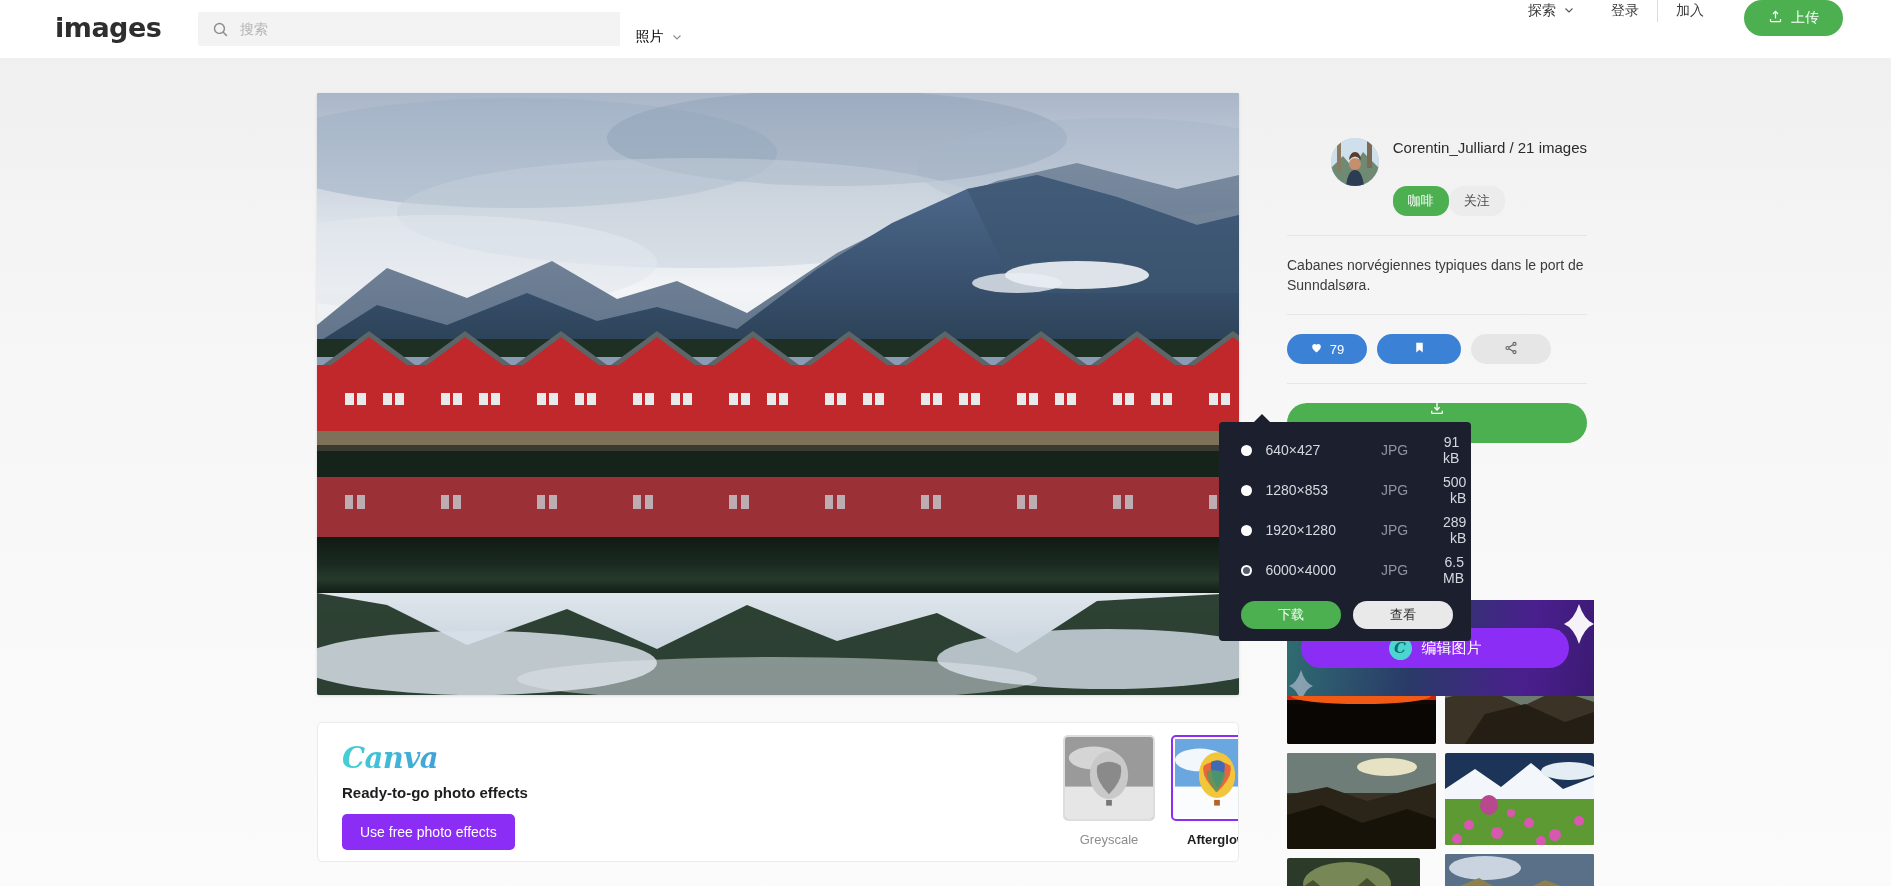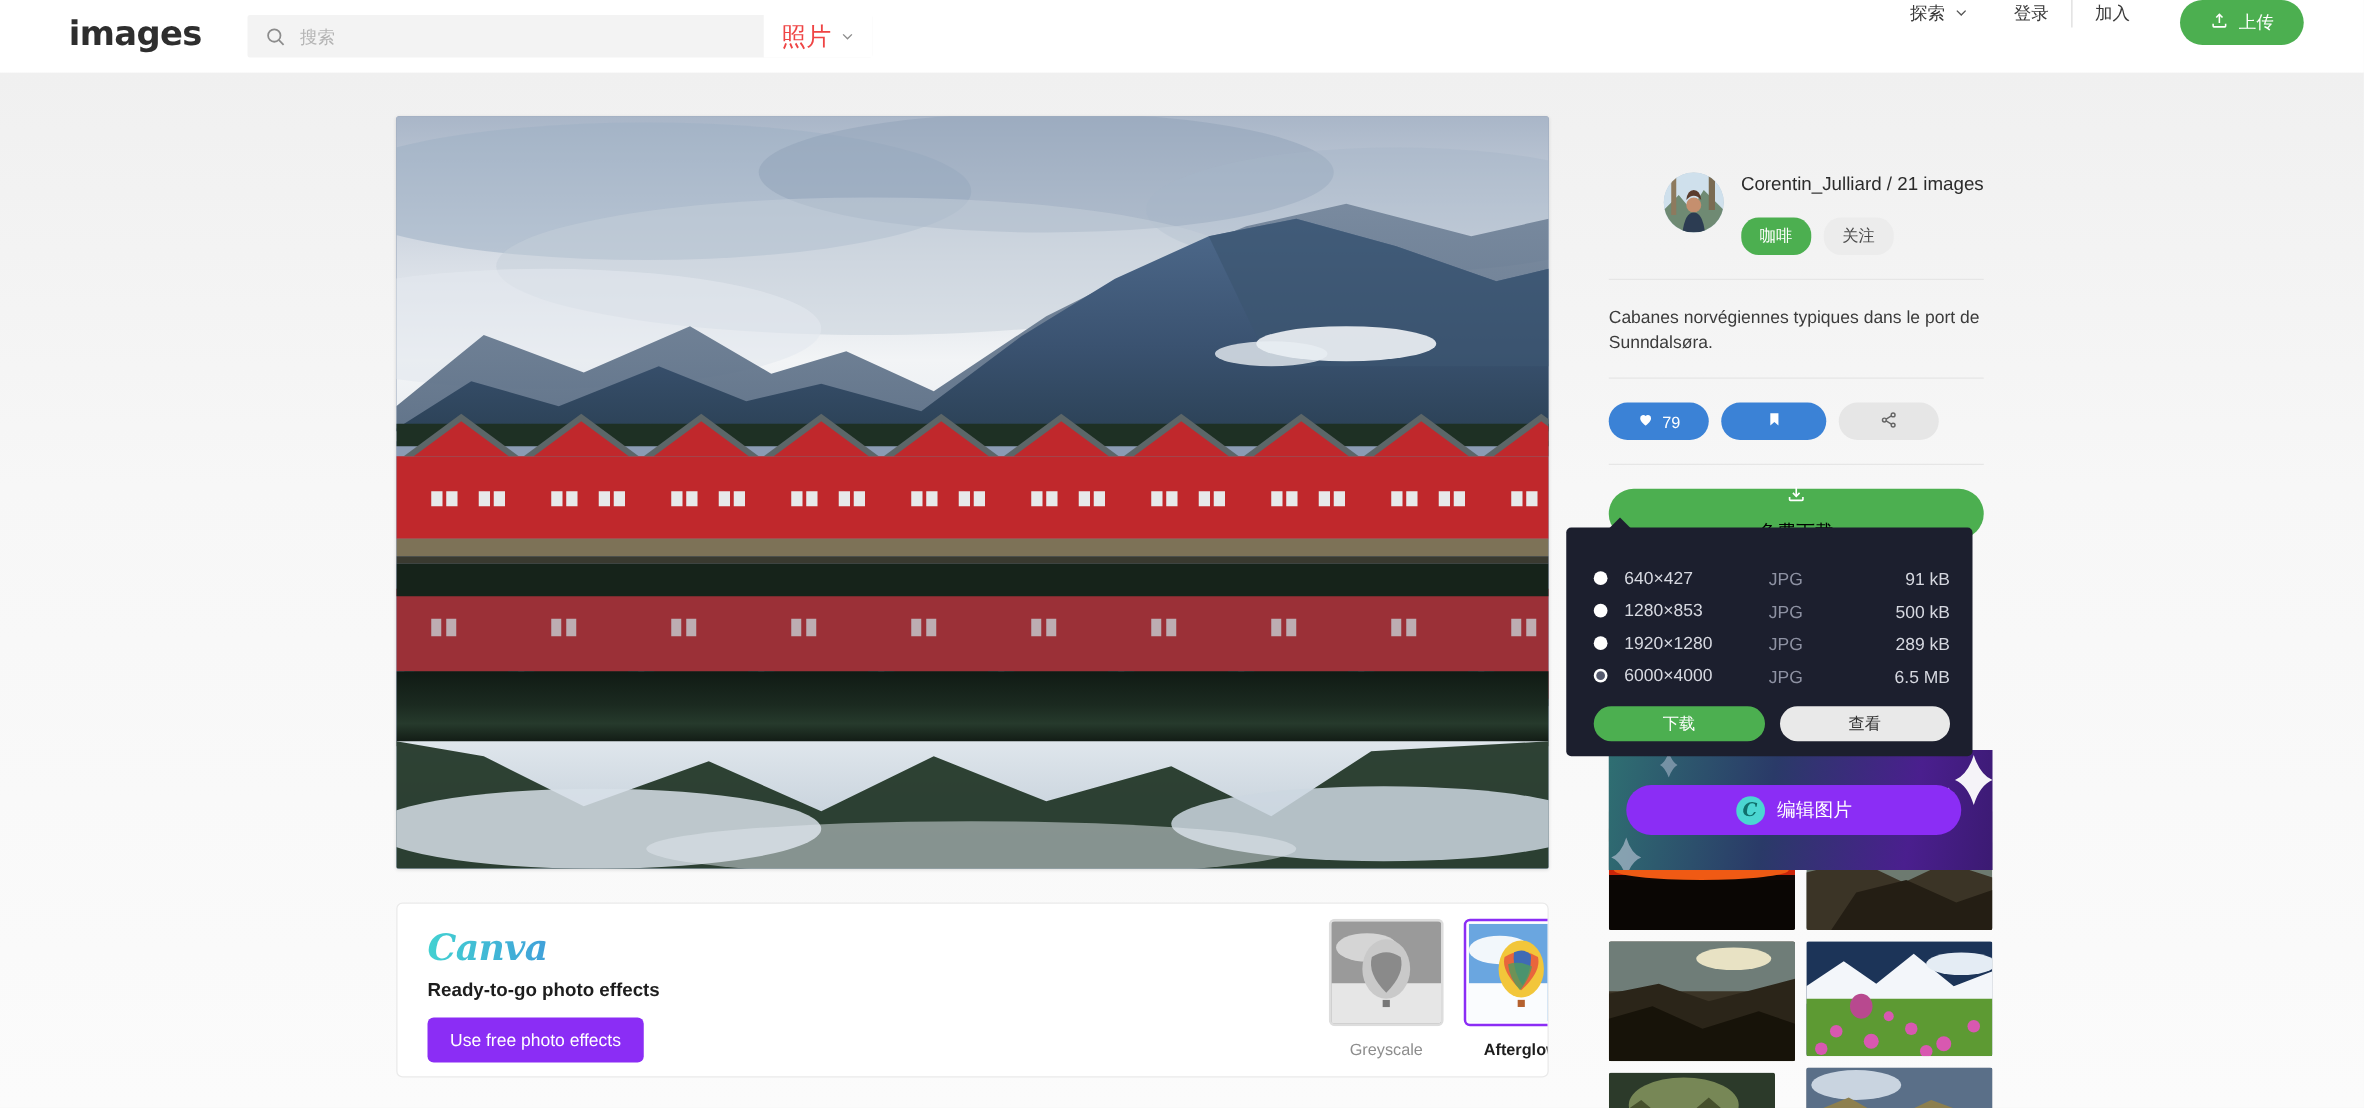--- a/index.html
+++ b/index.html
@@ -33,22 +33,22 @@
   }
   .search-icon { margin-left: 14px; display:flex; align-items:center; }
   .search-input {
     flex: 1; border: none; outline: none; background: transparent;
     font-size: 14px; color: #3a3a3a; margin-left: 11px;
     font-family: "Liberation Sans", sans-serif;
   }
   .search-input::placeholder { color: #b4b4b4; }
   .search-type {
     height: 34px; min-width: 78px; background: #ffffff;
-    display: flex; align-items: center; justify-content: center; gap: 7px;
-    font-size: 20px; color: #ef4444; padding: 0 14px;
+    display: flex; align-items: flex-end; justify-content: center; gap: 7px;
+    font-size: 14px; color: #000000; padding: 0 14px;
     cursor: pointer;
   }
   .nav-right {
     position: absolute; right: 48px; top: 0; height: 56px;
     display: flex; align-items: flex-start; gap: 0;
   }
   .nav-item {
     font-size: 14px; color: #3a3a3a; padding: 0 18px;
     display: flex; align-items: center; gap: 7px; cursor: pointer;
     height: 22px;
@@ -116,21 +116,21 @@
 
   
   .sidebar { position: absolute; left: 1287px; top: 80px; width: 300px; }
   .author-row { display: flex; align-items: flex-start; gap: 14px; justify-content: flex-end; }
   .avatar {
     width: 48px; height: 48px; border-radius: 50%;
     overflow: hidden; flex-shrink: 0; background: #b9cbd8;
   }
   .avatar svg { display:block; width:100%; height:100%; }
   .author-name { font-size: 15px; color: #2b2b2b; line-height: 20px; }
-  .author-btns { margin-top: 16px; display: flex; gap: 10px; }
+  .author-btns { margin-top: 28px; display: flex; }
   .btn-coffee {
     background: #4caf50; color: #fff; border: none;
     border-radius: 14px; padding: 6px 15px; font-size: 13px; cursor: pointer;
     font-family: "Liberation Sans", sans-serif;
   }
   .btn-follow {
     background: #ececec; color: #4a4a4a; border: none;
     border-radius: 14px; padding: 6px 15px; font-size: 13px; cursor: pointer;
     font-family: "Liberation Sans", sans-serif;
   }
@@ -150,23 +150,23 @@
   .dl-btn {
     width: 300px; height: 40px; background: #4caf50; color: #000000;
     border: none; border-radius: 20px; font-size: 15px; cursor: pointer;
     display: flex; align-items: center; justify-content: center; gap: 9px;
     font-family: "Liberation Sans", sans-serif;
     flex-direction: column;
   }
 
   
   .dl-panel {
-    position: absolute; left: 1253px; top: 364px;
-    width: 325px; background: #1c1f2e; border-radius: 4px;
-    padding: 28px 0 12px; z-index: 30;
+    position: absolute; left: 1219px; top: 364px;
+    width: 252px; background: #1c1f2e; border-radius: 4px;
+    padding: 8px 0 12px; z-index: 30;
   }
   .dl-panel::before {
     content:""; position: absolute; top: -8px; left: 34px;
     border-left: 9px solid transparent; border-right: 9px solid transparent;
     border-bottom: 9px solid #1c1f2e;
   }
   .dl-row {
     display: grid; grid-template-columns: 140px 62px 1fr;
     align-items: center; padding: 4px 18px 4px 22px; cursor: pointer;
   }

